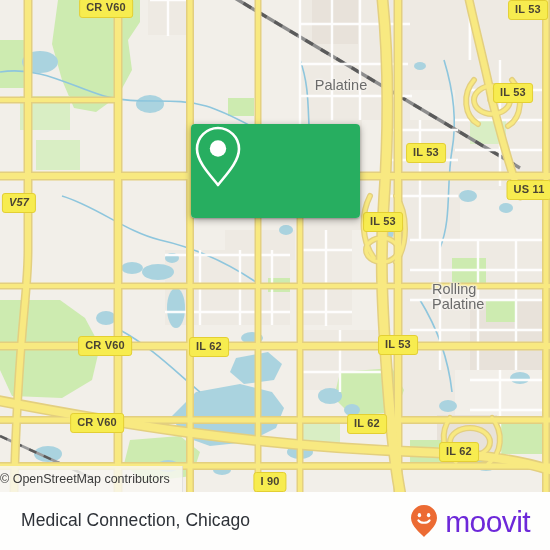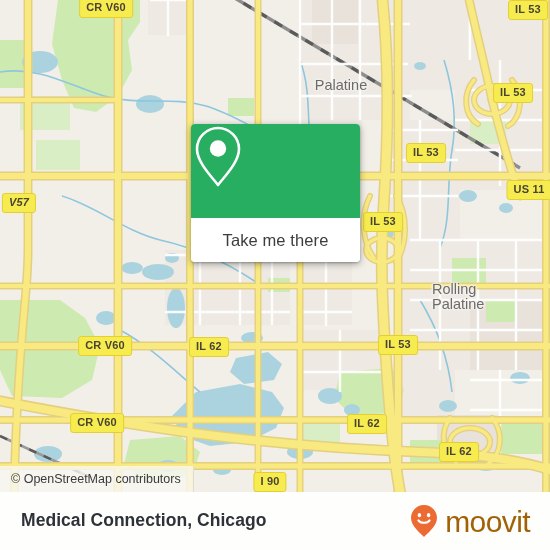--- a/index.html
+++ b/index.html
@@ -72,21 +72,21 @@
     font-size:16.5px;
     letter-spacing:.1px;
     line-height:1;
   }
 
   
   .attrib{
     position:absolute;
     left:0;top:466px;
     height:26px;
-    padding:0 12px 0 11px;
+    padding:0 12px 0 0;
     display:flex;align-items:center;
     background:rgba(248,246,242,.82);
     color:#3a3a3a;
     font-size:12.5px;
     border-right:1px solid rgba(0,0,0,.08);
     box-sizing:border-box;
   }
 
   
   .footer{
@@ -101,25 +101,24 @@
     display:flex;align-items:center;justify-content:space-between;
     padding:0 20px 0 21px;
     box-sizing:border-box;
   }
   .footer-title{
     color:#2e3238;
     font-size:17.5px;
     letter-spacing:.05px;
     line-height:1;
     white-space:nowrap;
-    font-weight:bold;
   }
   .brand{display:flex;align-items:center;gap:2px;}
   .brand-word{
-    color:#a16207;
+    color:#6d28d9;
     font-size:30px;
     line-height:1;
     letter-spacing:-.6px;
     font-weight:400;
     margin-left:4px;
     position:relative;
     top:1px;
   }
 </style>
 </head>
@@ -373,23 +372,20 @@
     <div class="shield" style="left:459px;top:452px;transform:translate(-50%,-50%);">
       <span>IL 62</span></div>
 
     <div class="card">
       <div class="card-top">
         <svg width="54" height="66" viewBox="0 0 54 66">
           <path d="M27 4 C15.4 4 6 13.4 6 25 C6 38 20 52 27 61 C34 52 48 38 48 25 C48 13.4 38.6 4 27 4 Z" fill="none" stroke="#ffffff" stroke-width="2.6" stroke-linejoin="round"></path>
           <circle cx="27" cy="24.5" r="8.2" fill="#ffffff"></circle>
         </svg>
       </div>
-      <div class="card-bottom">
-        <span class="card-label">Take me there</span>
-      </div>
     </div>
 
     <div class="attrib">
       <span>© OpenStreetMap contributors</span>
     </div>
 
   </div>
 
   <div class="footer">
     <div class="footer-inner">

